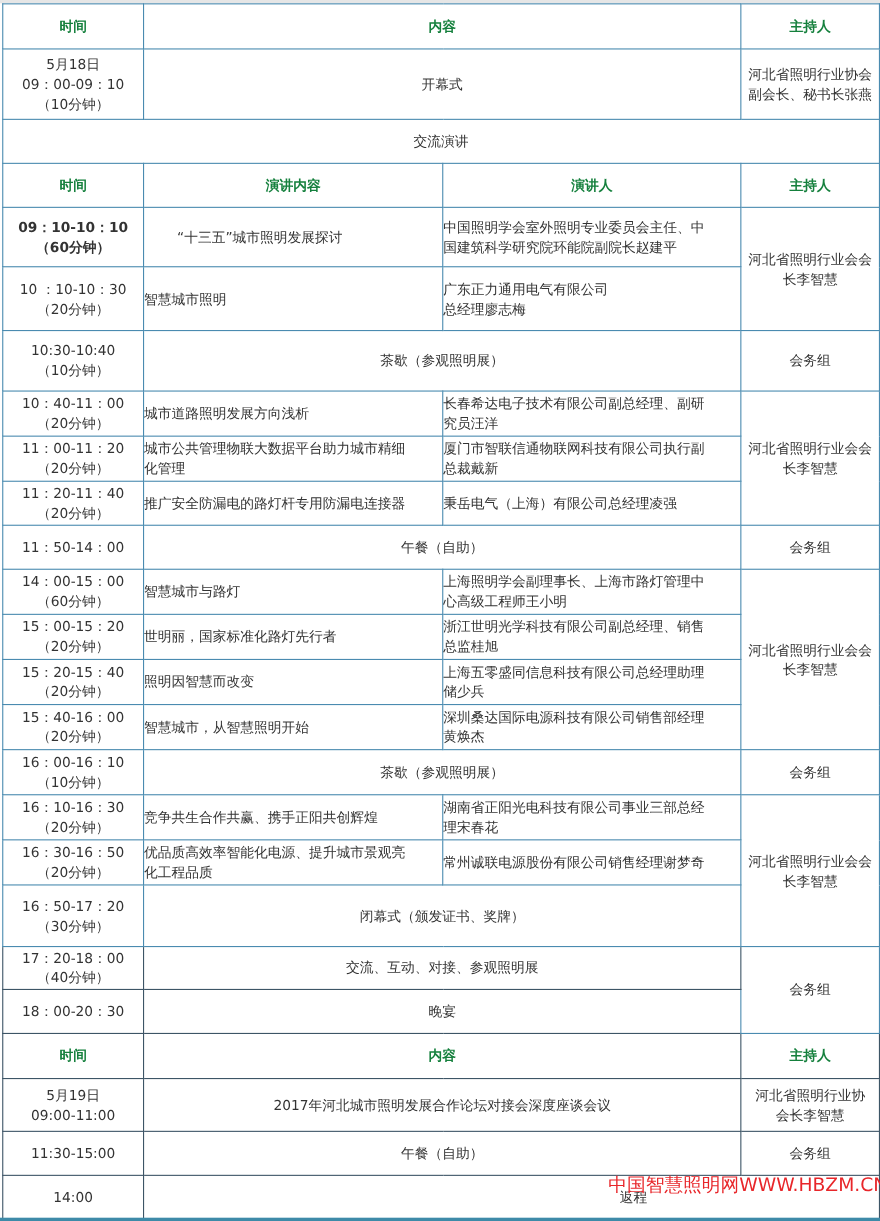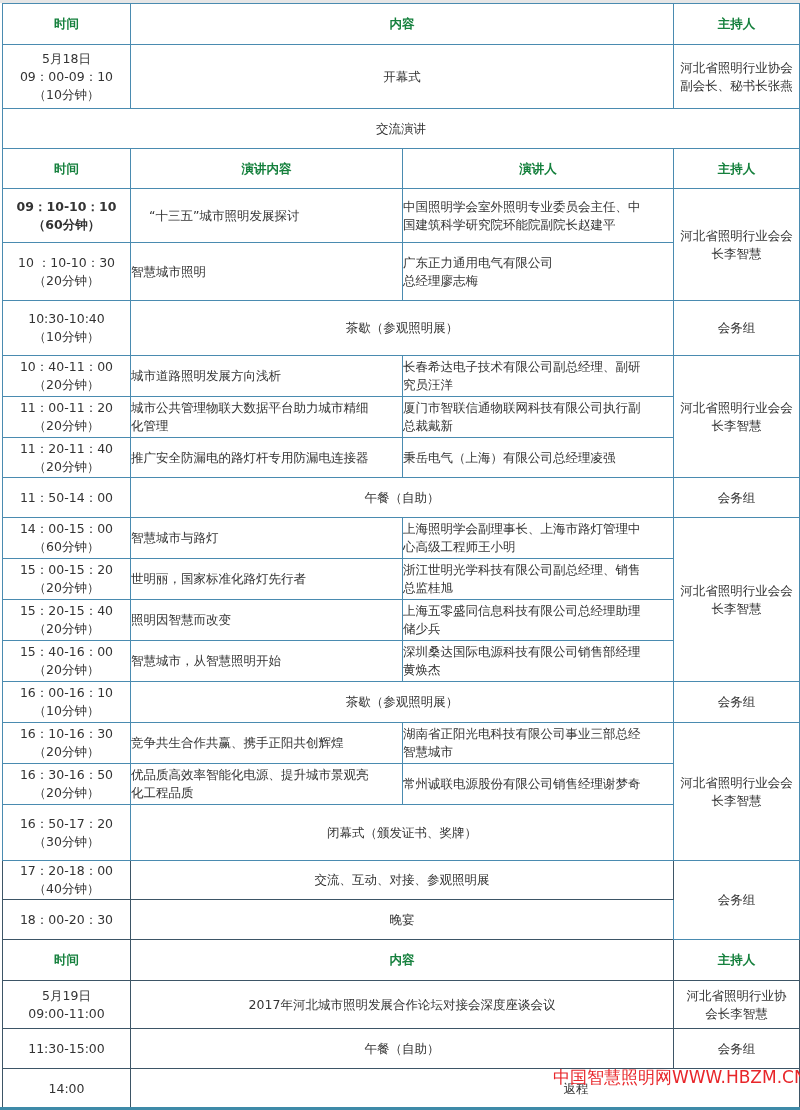--- a/index.html
+++ b/index.html
@@ -60,21 +60,21 @@
     <td class="hdr">演讲内容</td>
     <td class="hdr">演讲人</td>
     <td class="hdr">主持人</td>
   </tr>
 
   <tr style="height:54px">
     <td class="c first-green">
       <span class="ml">09：10-10：10</span>
       <span class="ml">（60分钟）</span>
     </td>
-    <td class="l" style="padding-left:18px">“十三五”城市照明发展探讨</td>
+    <td class="l" style="padding-left:30px">“十三五”城市照明发展探讨</td>
     <td class="l">
       <span class="ml">中国照明学会室外照明专业委员会主任、中</span>
       <span class="ml">国建筑科学研究院环能院副院长赵建平</span>
     </td>
     <td class="c" rowspan="2">
       <span class="ml">河北省照明行业会会</span>
       <span class="ml">长李智慧</span>
     </td>
   </tr>
   <tr style="height:58px">
@@ -209,21 +209,21 @@
   <tr style="height:41px">
     <td class="c">
       <span class="ml">16：10-16：30</span>
       <span class="ml">（20分钟）</span>
     </td>
     <td class="l">
       <span class="ml">竞争共生合作共赢、携手正阳共创辉煌</span>
     </td>
     <td class="l">
       <span class="ml">湖南省正阳光电科技有限公司事业三部总经</span>
-      <span class="ml">智慧城市</span>
+      <span class="ml">理宋春花</span>
     </td>
     <td class="c" rowspan="3">
       <span class="ml">河北省照明行业会会</span>
       <span class="ml">长李智慧</span>
     </td>
   </tr>
   <tr style="height:41px">
     <td class="c">
       <span class="ml">16：30-16：50</span>
       <span class="ml">（20分钟）</span>

